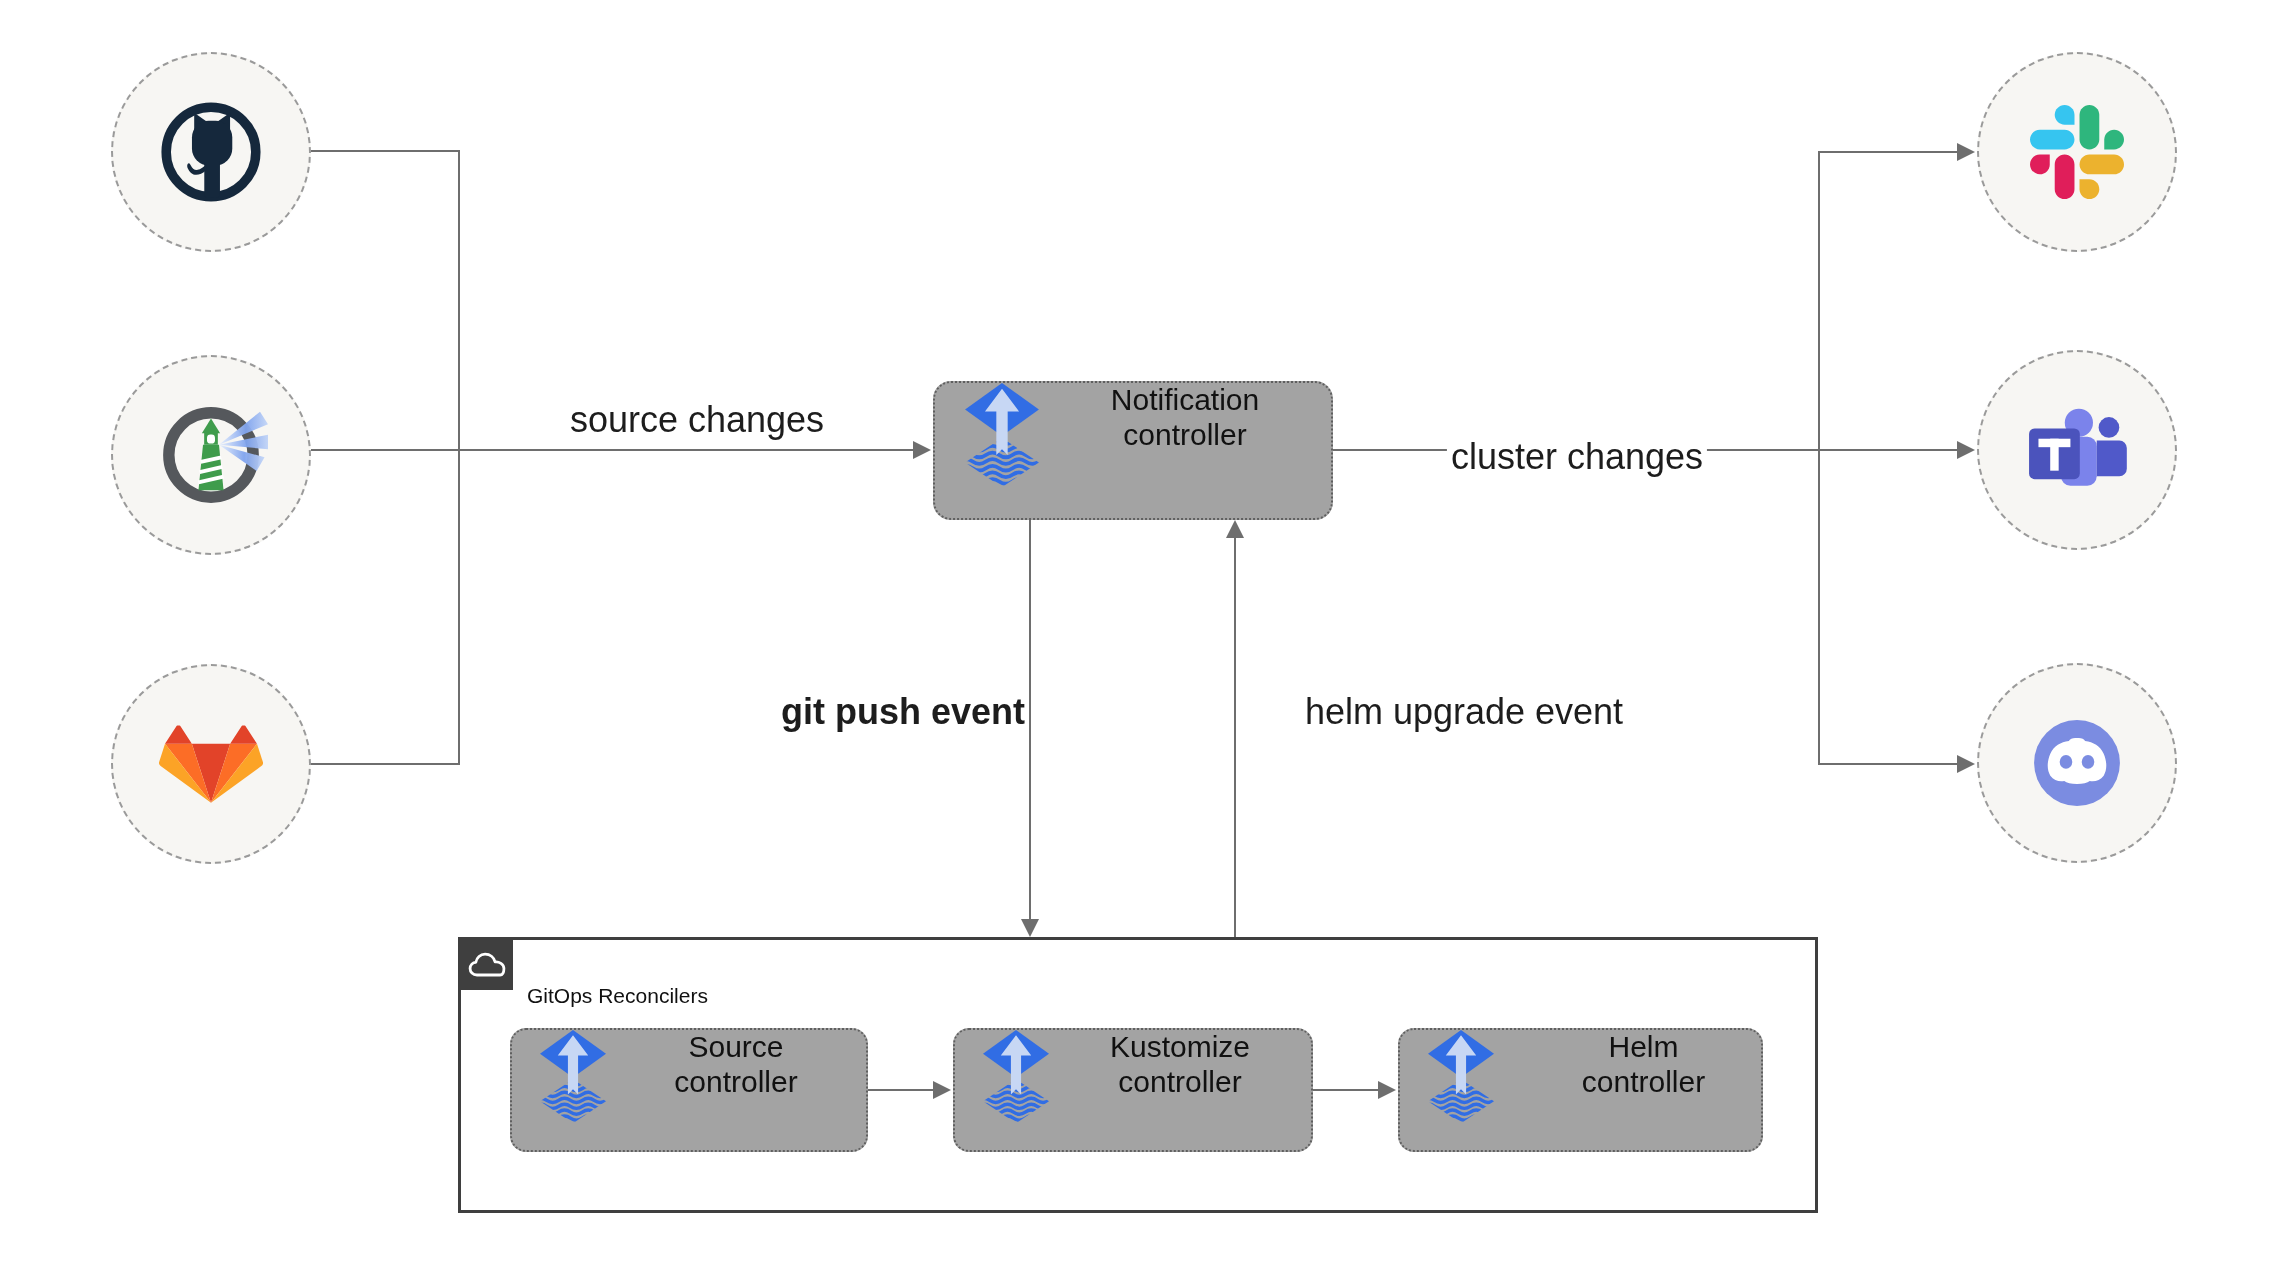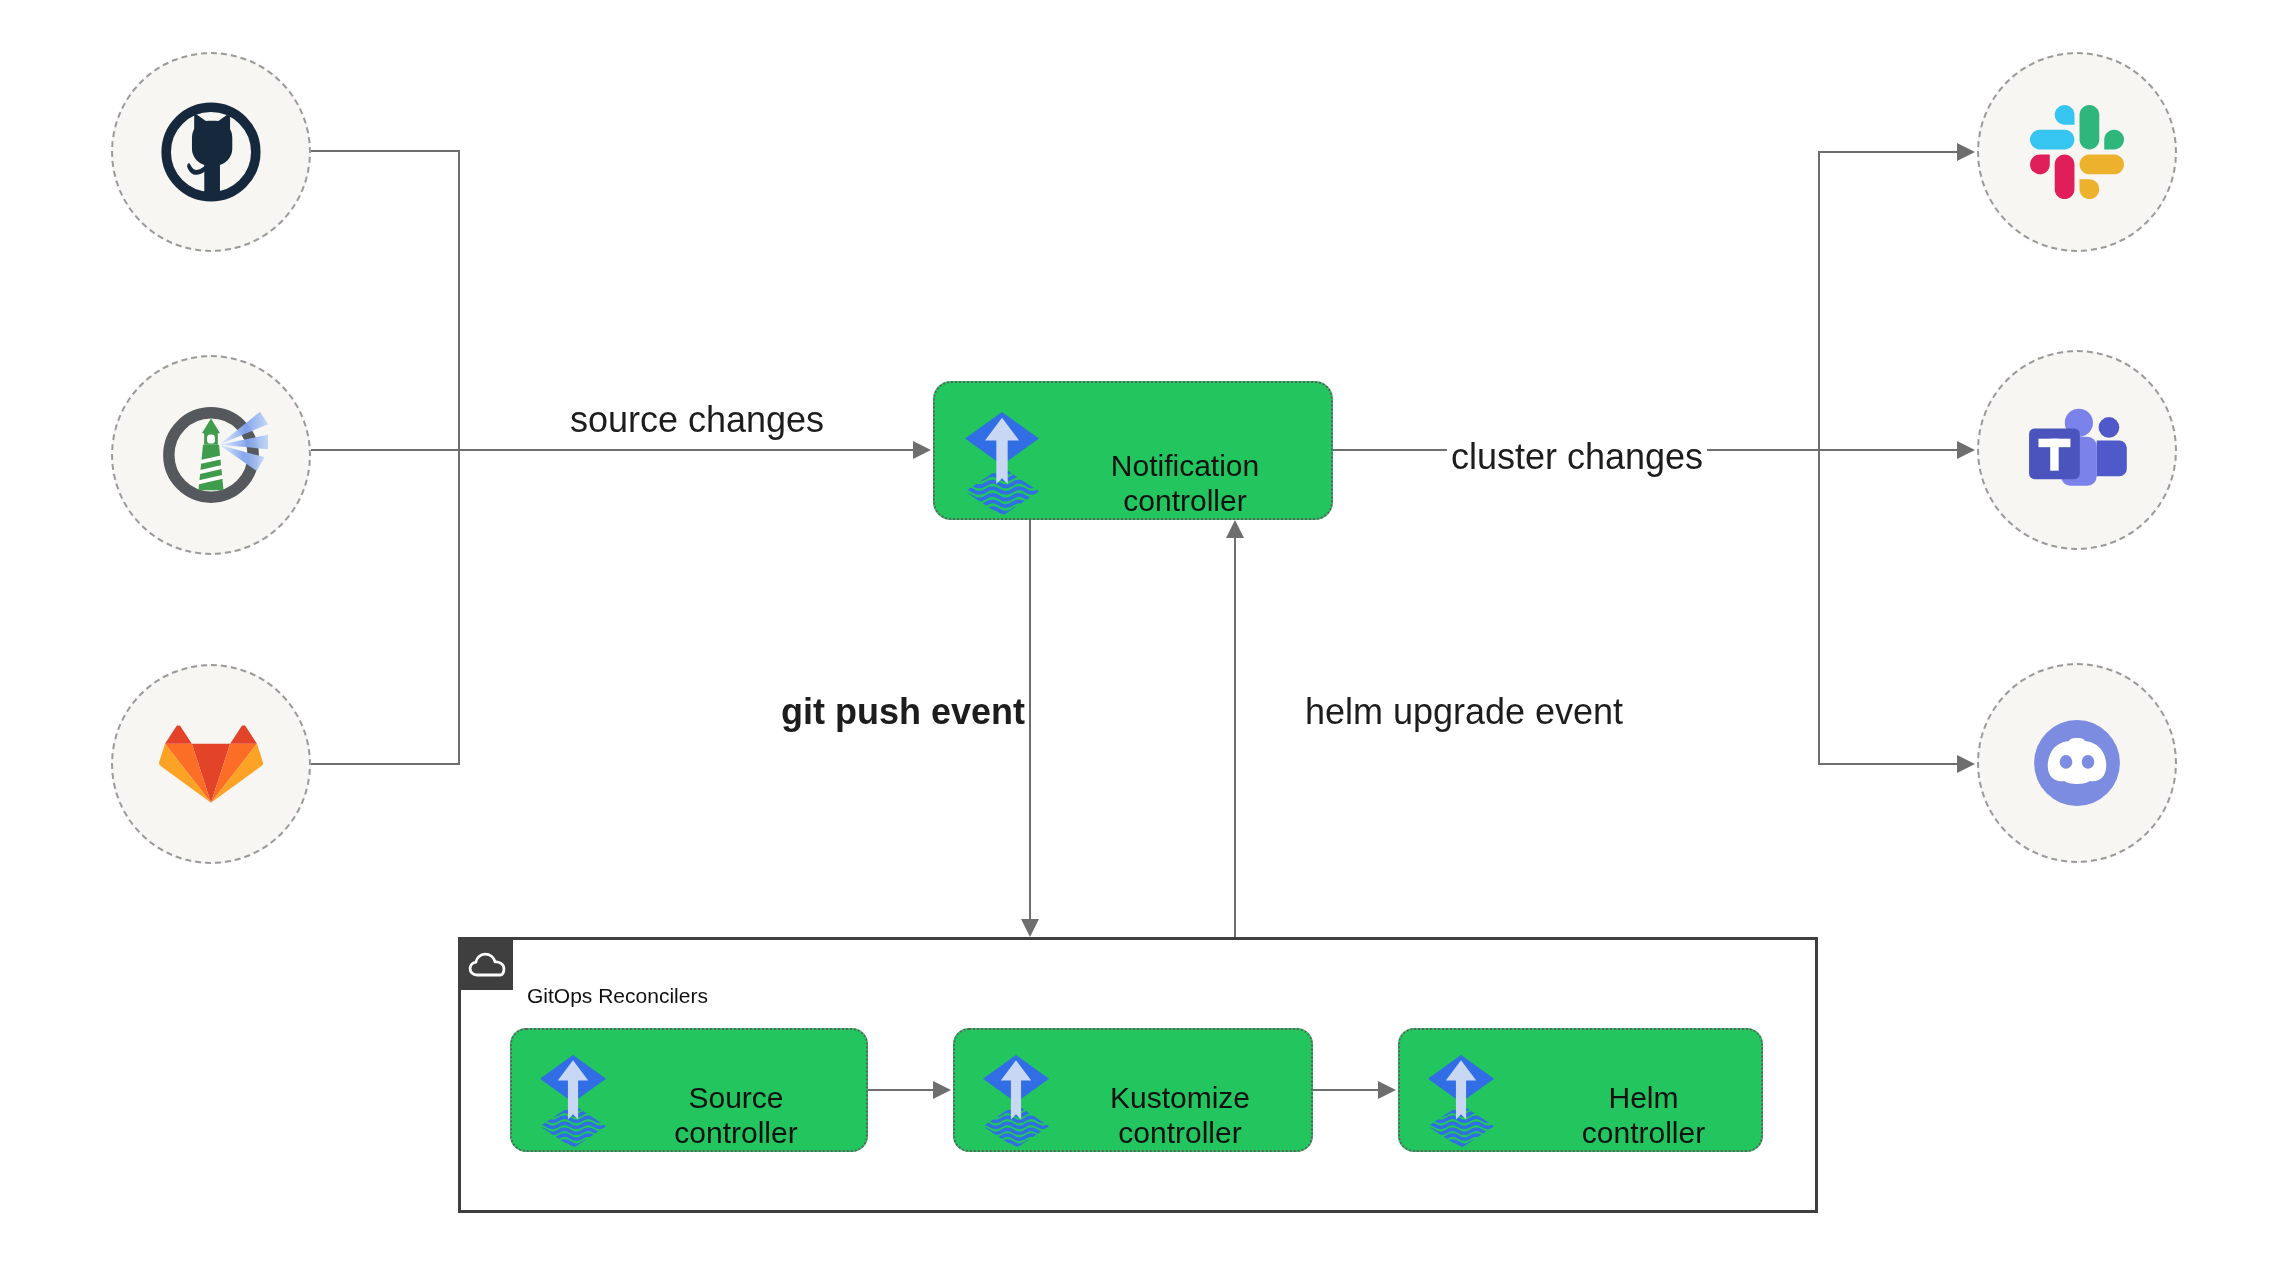--- a/index.html
+++ b/index.html
@@ -8,22 +8,22 @@
     font-family:"Liberation Sans",sans-serif;overflow:hidden;
   }
   
   .endpoint{
     position:absolute;width:200px;height:200px;border-radius:50%;
     background:#f7f6f3;border:2px dashed #9a9a9a;
     display:flex;align-items:center;justify-content:center;box-sizing:border-box;
   }
   
   .node{
-    position:absolute;background:#22c55e;border:2px dotted #5f5f5f;border-radius:18px;
-    display:flex;align-items:flex-end;box-sizing:border-box;
+    position:absolute;background:#a3a3a3;border:2px dotted #5f5f5f;border-radius:18px;
+    display:flex;align-items:flex-start;box-sizing:border-box;
   }
   .node-label{
     flex:1;display:flex;align-items:center;justify-content:center;
     font-size:30px;line-height:1.15;color:#111111;text-align:center;
   }
   .node-label span{display:inline-block;max-width:180px;}
   
   .line{position:absolute;background:#6e6e6e;}
   .ah{position:absolute;width:0;height:0;}
   .ah-right{border-top:9px solid transparent;border-bottom:9px solid transparent;border-left:18px solid #6e6e6e;}

